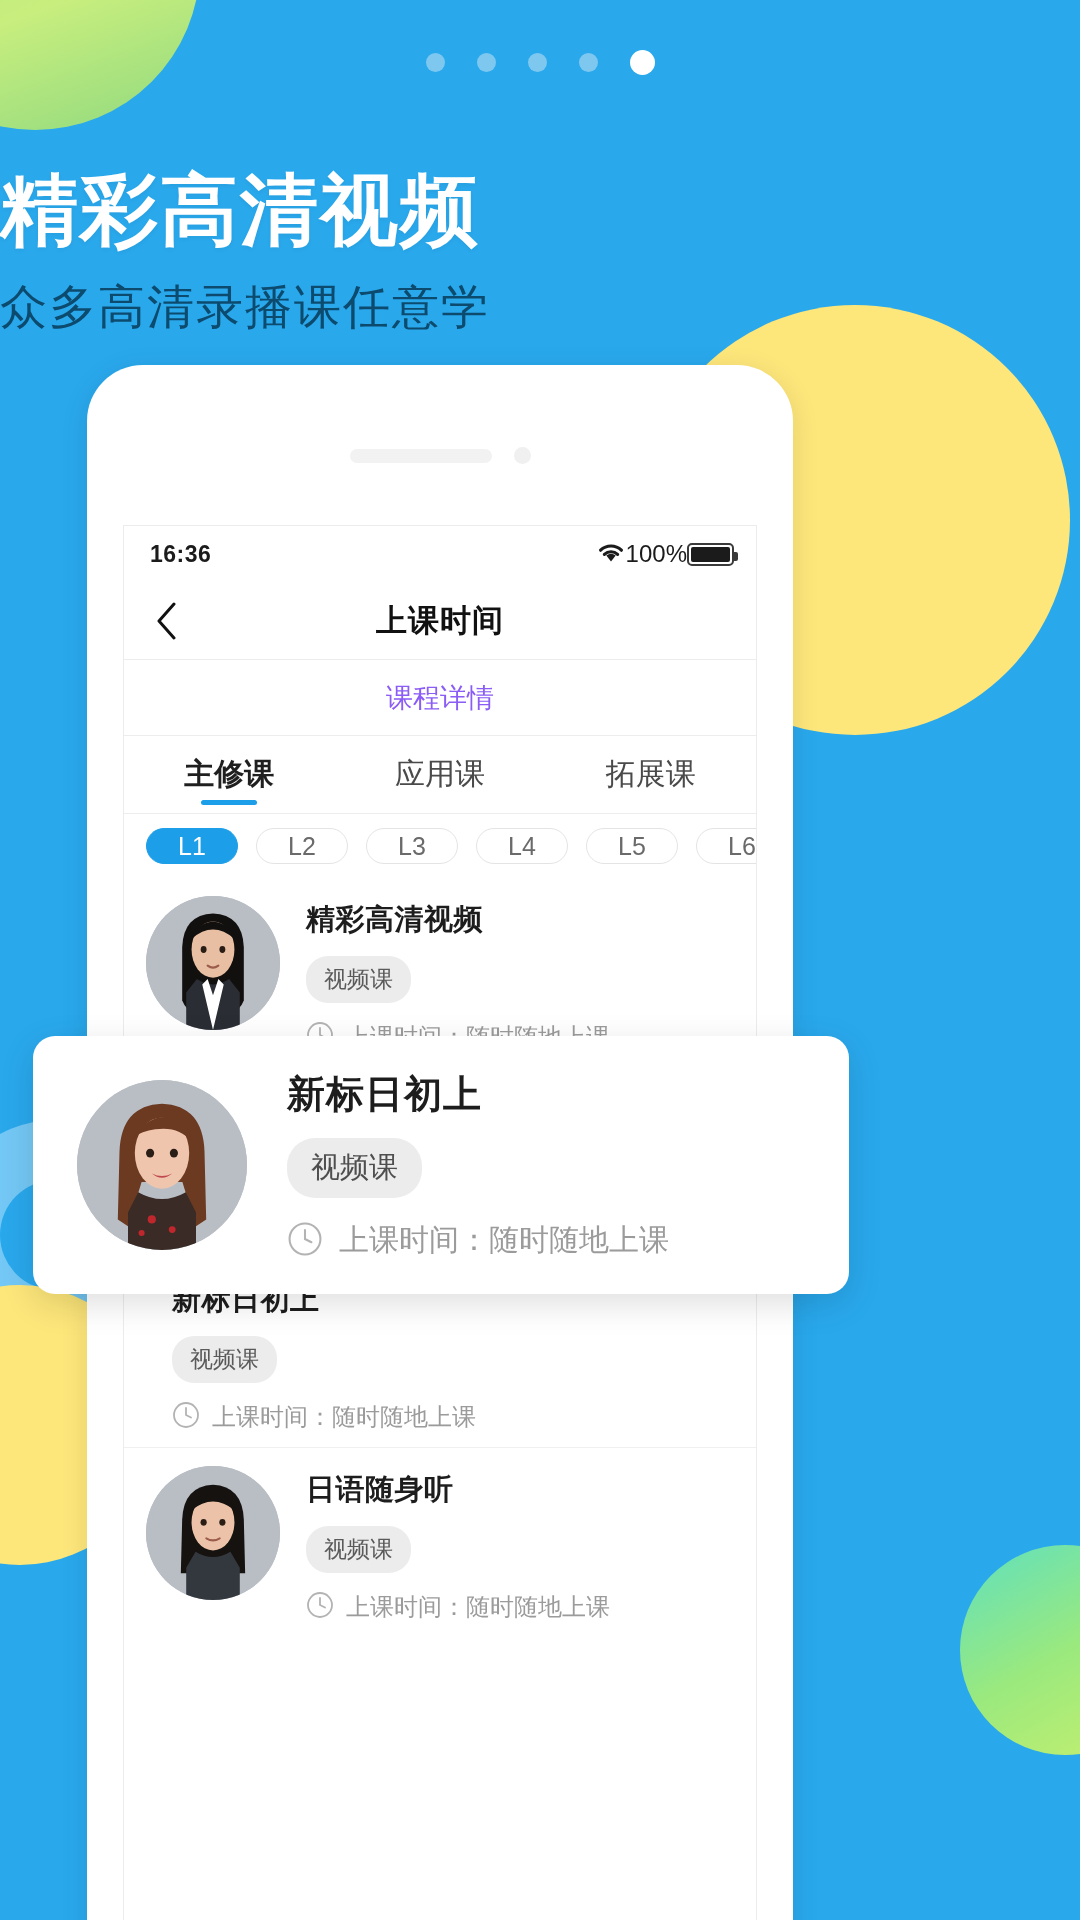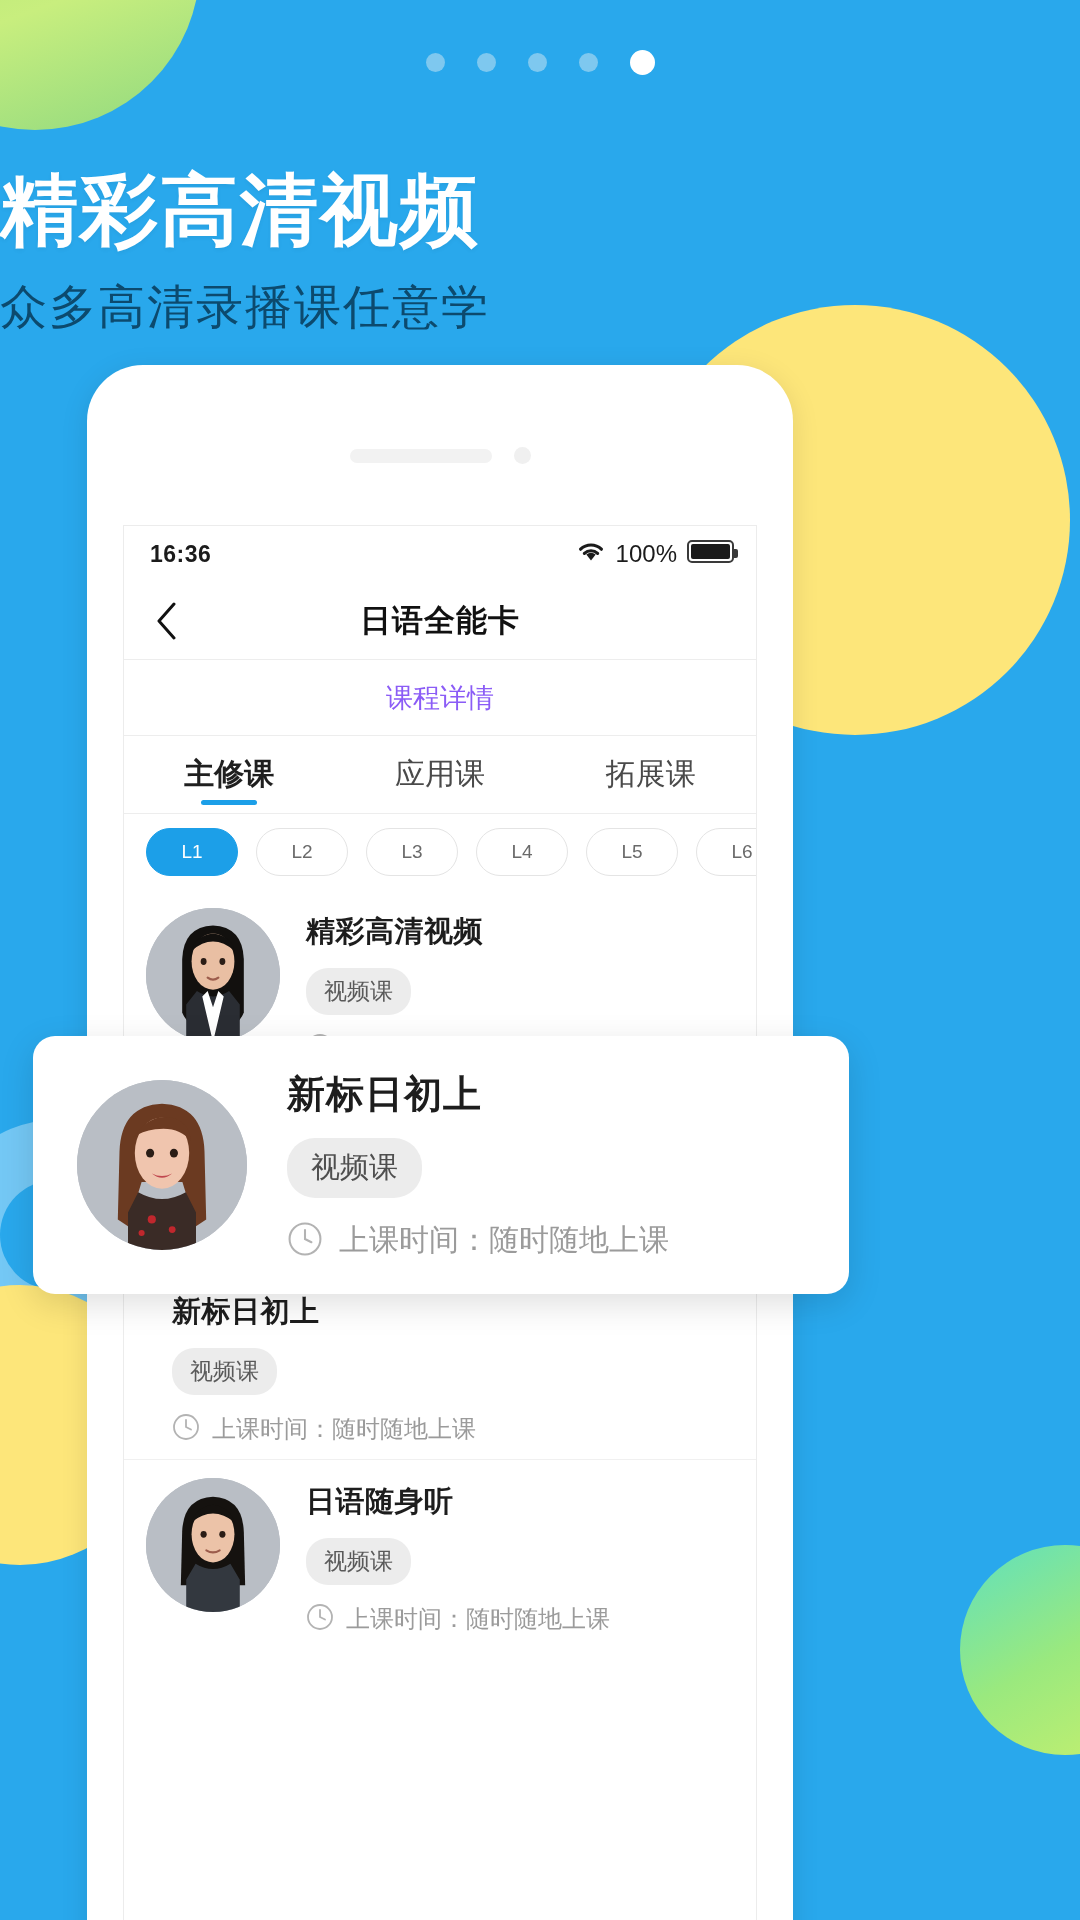--- a/index.html
+++ b/index.html
@@ -118,21 +118,21 @@
   }
 
   
   #statusbar {
     height: 56px;
     display: flex; align-items: center; justify-content: space-between;
     padding: 0 22px 0 26px;
     background: #ffffff;
   }
   #status-time { font-size: 23px; font-weight: bold; color: #1b1b1b; letter-spacing: .5px; }
-  #status-right { display: flex; gap: 10px; }
+  #status-right { display: flex; align-items: center; }
   #status-pct { font-size: 24px; color: #1b1b1b; }
   .wifi-icon { display: block; }
   .battery {
     width: 47px; height: 23px;
     border: 2px solid #3a3a3a; border-radius: 5px;
     position: relative; padding: 2px;
   }
   .battery::after {
     content: ""; position: absolute; right: -6px; top: 7px;
     width: 4px; height: 9px; background: #3a3a3a; border-radius: 0 2px 2px 0;
@@ -196,25 +196,25 @@
   
   #levels {
     display: flex; align-items: center; gap: 18px;
     padding: 14px 0 14px 22px;
     background: #fff;
     overflow: hidden;
   }
   .chip {
     flex: 0 0 auto;
     min-width: 92px;
-    height: 48px;
+    height: 36px;
     border-radius: 24px;
     border: 1px solid #e4e4e4;
     display: flex; align-items: center; justify-content: center;
-    font-size: 19px; color: #6a6a6a;
+    font-size: 25px; color: #6a6a6a;
     background: #fff;
   }
   .chip.active {
     background: #1c9fe8;
     border-color: #1c9fe8;
     color: #ffffff;
   }
 
   
   #course-list { background: #fff; }
@@ -338,21 +338,21 @@
             </span>
         </div>
       </div>
 
       <div id="navbar">
         <div id="nav-back">
           <svg width="22" height="38" viewBox="0 0 22 38">
             <path d="M19 2 L4 19 L19 36" stroke="#111" stroke-width="3" fill="none" stroke-linecap="round" stroke-linejoin="round"></path>
           </svg>
         </div>
-        <div id="nav-title">日语全能卡</div>
+        <div id="nav-title">上课时间</div>
       </div>
 
       <div id="tabs-primary">
         <div class="ptab">课程详情</div>
       </div>
 
       <div id="tabs-secondary">
         <div class="stab active">主修课</div>
         <div class="stab">应用课</div>
         <div class="stab">拓展课</div>

